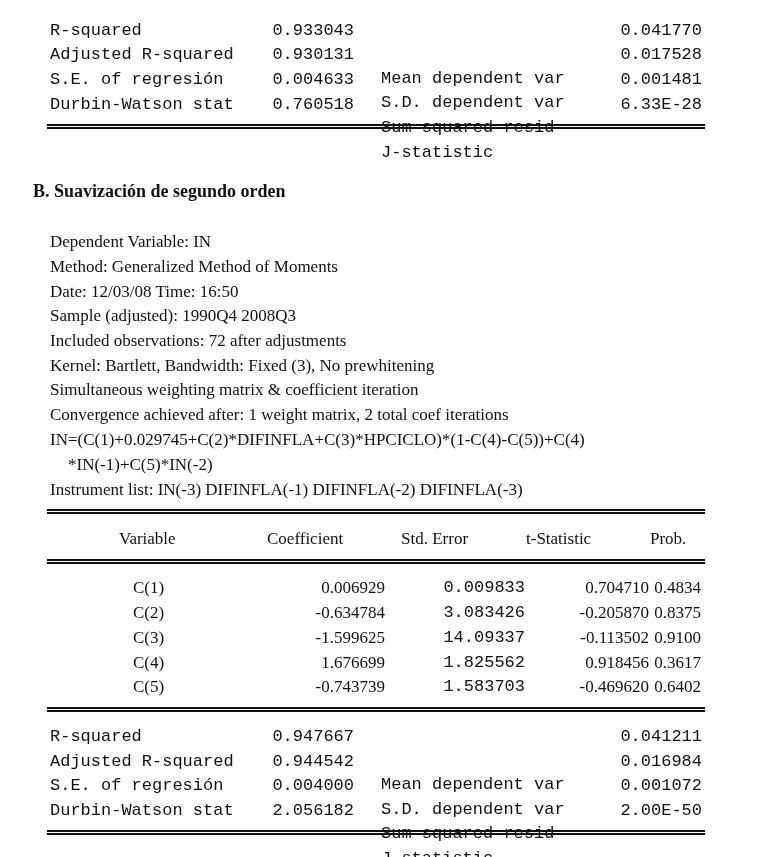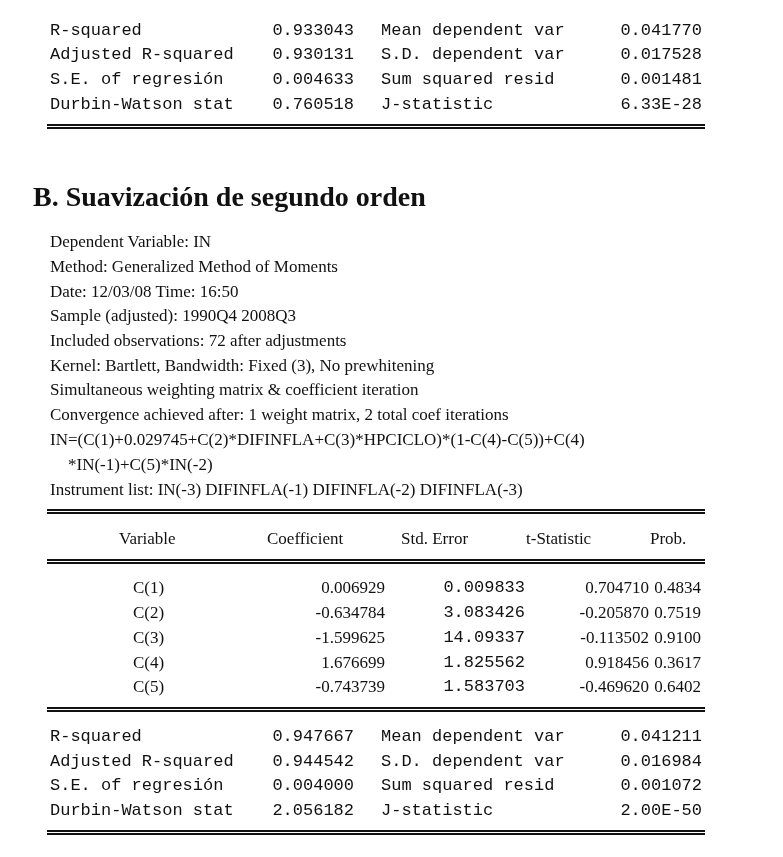--- a/index.html
+++ b/index.html
@@ -9,25 +9,25 @@
     color: #111111; font-size: 17px;
   }
   .dbl-rule {
     position: absolute; left: 47px; width: 658px; height: 5px;
     border-top: 2px solid #111; border-bottom: 2px solid #111; box-sizing: border-box;
   }
   .stat-row { position: absolute; left: 50px; width: 652px; height: 24px; font-family: Liberation Mono, monospace; }
   .stat-row span { position: absolute; top: 0; white-space: nowrap; }
   .stat-row .lbl1 { left: 0; }
   .stat-row .val1 { right: 348px; text-align: right; }
-  .stat-row .lbl2 { left: 331px; }
+  .stat-row .lbl2 { left: 331px; margin-top: 48px; }
   .stat-row .val2 { right: 0; text-align: right; }
   .section-title {
     position: absolute; left: 33px; top: 181px;
-    font-weight: bold; font-size: 28px; white-space: nowrap;
+    font-weight: bold; font-size: 18px; white-space: nowrap;
   }
   .info-line { position: absolute; left: 50px; white-space: nowrap; }
   .coef-row { position: absolute; left: 47px; width: 658px; height: 24px; }
   .coef-row span { position: absolute; top: 0; white-space: nowrap; }
   .c-var { left: 86px; }
   .c-coef { right: 320px; text-align: right; }
   .c-se { right: 180px; text-align: right; font-family: Liberation Mono, monospace; }
   .c-t { right: 56px; text-align: right; }
   .c-p { right: 4px; text-align: right; }
   .hdr span { position: absolute; top: 0; white-space: nowrap; text-align: center; }
@@ -100,21 +100,21 @@
     <span class="c-coef">0.006929</span>
     <span class="c-se">0.009833</span>
     <span class="c-t">0.704710</span>
     <span class="c-p">0.4834</span>
   </div>
   <div class="coef-row" style="top:603px">
     <span class="c-var">C(2)</span>
     <span class="c-coef">-0.634784</span>
     <span class="c-se">3.083426</span>
     <span class="c-t">-0.205870</span>
-    <span class="c-p">0.7519</span>
+    <span class="c-p">0.8375</span>
   </div>
   <div class="coef-row" style="top:628px">
     <span class="c-var">C(3)</span>
     <span class="c-coef">-1.599625</span>
     <span class="c-se">14.09337</span>
     <span class="c-t">-0.113502</span>
     <span class="c-p">0.9100</span>
   </div>
   <div class="coef-row" style="top:653px">
     <span class="c-var">C(4)</span>

